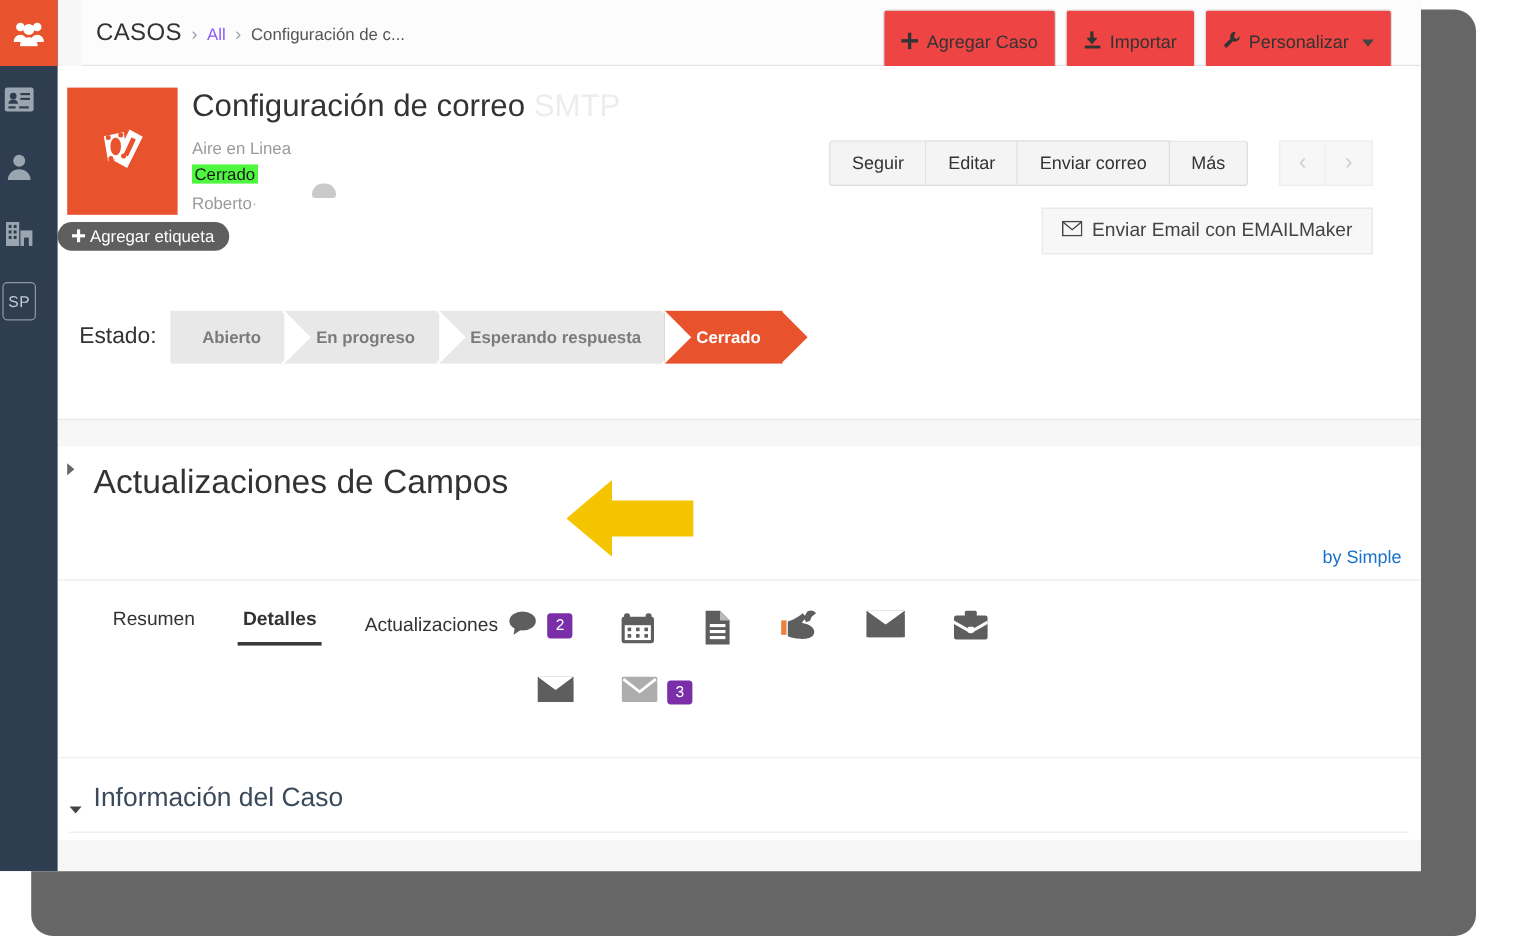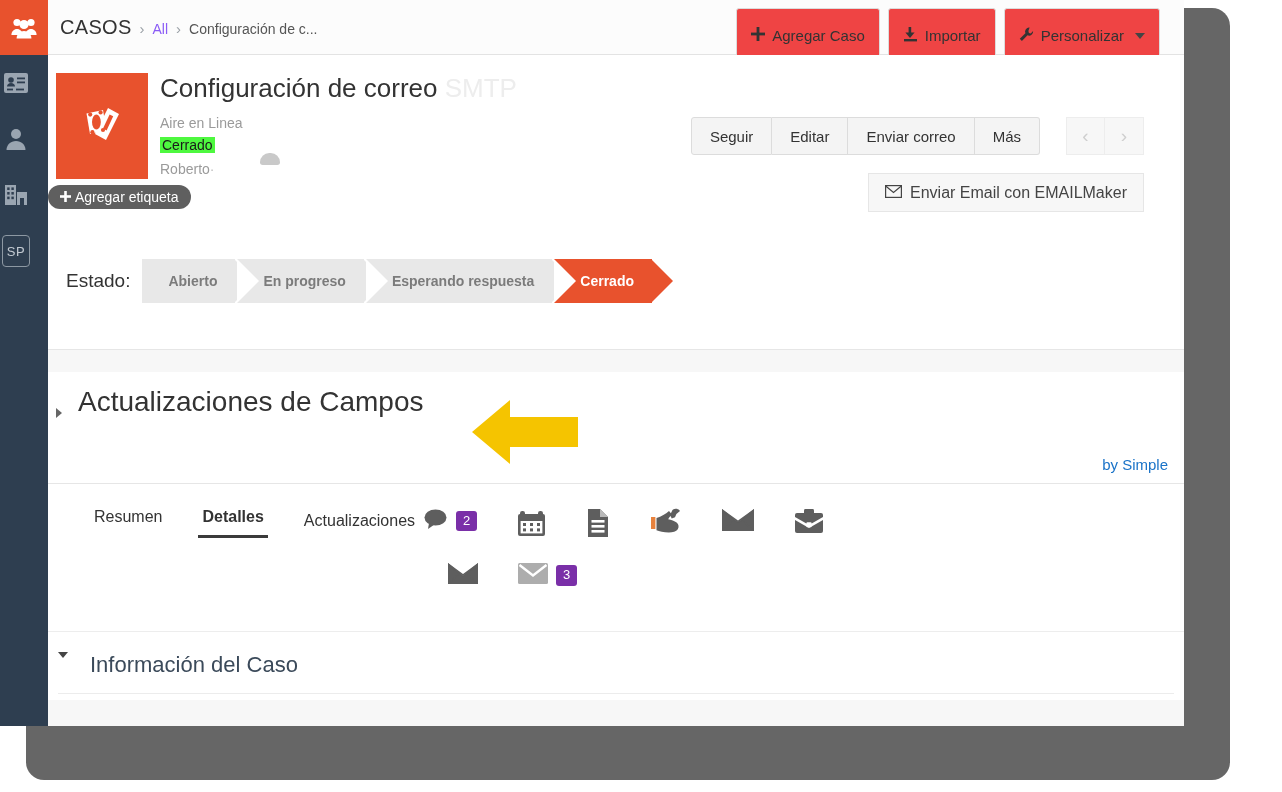--- a/index.html
+++ b/index.html
@@ -65,21 +65,21 @@
     width: 1136px; height: 726px;
     background: #f7f7f7;
   }
 
   
   .topbar {
     position: relative;
     height: 55px;
     background: #fcfcfc;
     border-bottom: 1px solid #e3e3e3;
-    display: flex; align-items: center;
+    display: flex; align-items: center; margin-left: 20px;
   }
   .crumbs { display: flex; align-items: baseline; padding-left: 12px; }
   .crumb-module {
     font-size: 20px; color: #333; letter-spacing: .3px;
   }
   .crumb-sep { font-size: 15px; color: #9aa0a6; margin: 0 8px; }
   .crumb-link { font-size: 14px; color: #8b5cf6; }
   .crumb-cur  { font-size: 14px; color: #555; }
 
   .topbtns { position: absolute; right: 24px; top: 8px; display: flex; gap: 8px; }
@@ -203,21 +203,21 @@
   .step.active::before { border-left-color: #ffffff; }
 
   
   .panel-gap { height: 22px; background: #f7f7f7; }
   .fu {
     position: relative;
     background: #ffffff;
     height: 112px;
     border-bottom: 1px solid #e6e6e6;
   }
-  .fu-head { position: absolute; left: 8px; top: 14px; display: flex; align-items: flex-end; gap: 16px; }
+  .fu-head { position: absolute; left: 8px; top: 14px; display: flex; align-items: flex-start; gap: 16px; }
   .fu-caret {
     width:0;height:0;border-top:5px solid transparent;border-bottom:5px solid transparent;
     border-left: 6px solid #666;
   }
   .fu-title { font-size: 28px; color: #333; font-weight: normal; }
   .arrow-hint { position: absolute; left: 472px; top: 400px; }
   .by-simple {
     position: absolute; right: 16px; bottom: 10px;
     color: #1a73c8; font-size: 15px; text-decoration: none; cursor: pointer;
   }
@@ -241,21 +241,21 @@
     background: #7a2fa8; color: #fff; font-size: 13px;
     border-radius: 3px; padding: 2px 7px; line-height: 1.25;
     font-weight: normal;
   }
   .tabrow2 { display: flex; padding-left: 380px; margin-top: -6px; }
 
   
   .info {
     background: #ffffff; height: 68px; position: relative;
   }
-  .info-head { position: absolute; left: 10px; top: 20px; display: flex; align-items: flex-start; gap: 22px; }
+  .info-head { position: absolute; left: 10px; top: 20px; display: flex; align-items: flex-end; gap: 10px; }
   .info-caret {
     width:0;height:0;border-left:5px solid transparent;border-right:5px solid transparent;
     border-top: 6px solid #444;
   }
   .info-title { font-size: 22px; color: #3b4a5a; }
   .info-rule { position: absolute; left: 10px; right: 10px; bottom: 6px; height: 1px; background: #ececec; }
 </style>
 </head>
 <body>
 

